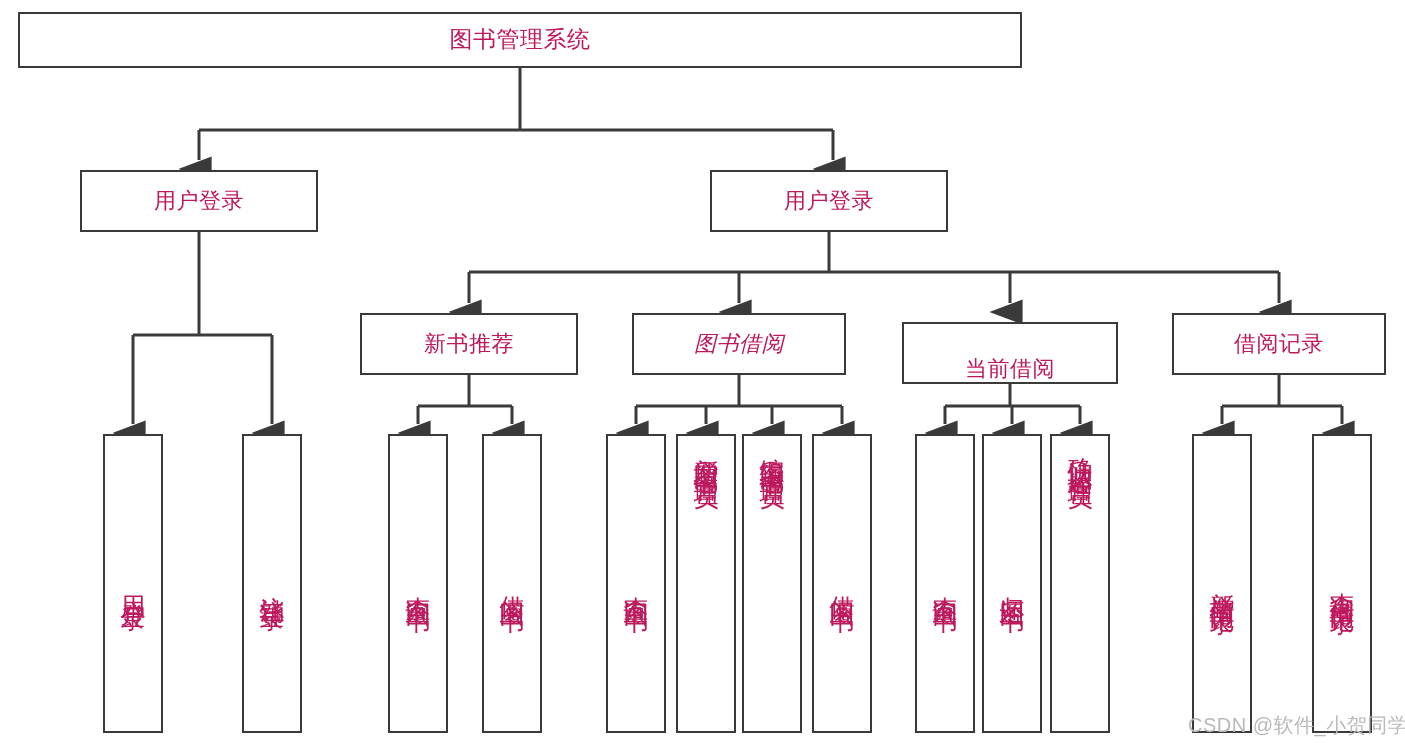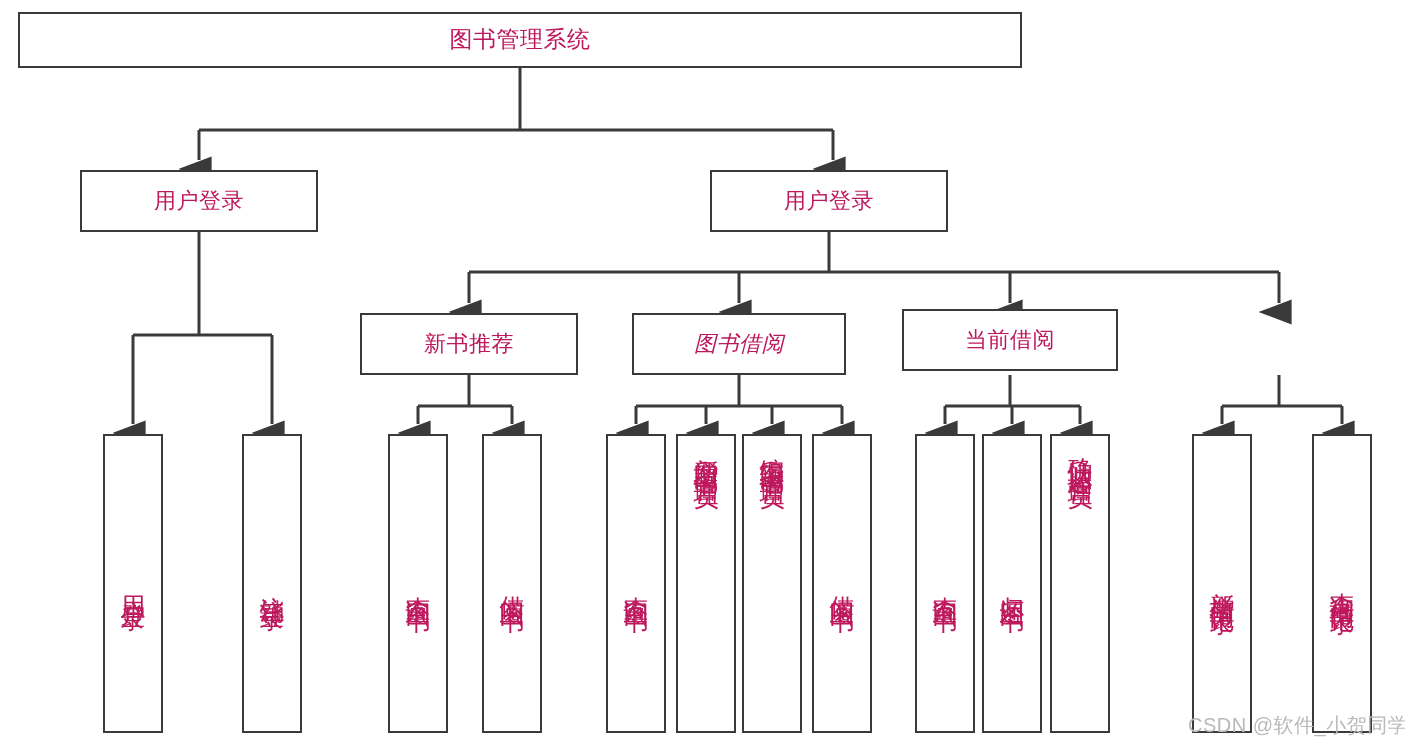--- a/index.html
+++ b/index.html
@@ -128,22 +128,25 @@
   <div class="node horiz" style="left:710px;top:170px;width:238px;height:62px;">
     <span class="lbl">用户登录</span>
   </div>
 
   <div class="node horiz" style="left:360px;top:313px;width:218px;height:62px;">
     <span class="lbl">新书推荐</span>
   </div>
   <div class="node horiz" style="left:632px;top:313px;width:214px;height:62px;font-style:italic;">
     <span class="lbl">图书借阅</span>
   </div>
-  <div class="node horiz" style="left:902px;top:309px;width:216px;height:62px;">
+  <div class="node horiz" style="left:902px;top:322px;width:216px;height:62px;align-items:flex-end;">
     <span class="lbl">当前借阅</span>
+  </div>
+  <div class="node horiz" style="left:1172px;top:313px;width:214px;height:62px;">
+    <span class="lbl">借阅记录</span>
   </div>
 
   <div class="node vert mid" style="left:103px;top:434px;width:60px;height:299px;">
     <span class="lbl">用户登录</span>
   </div>
   <div class="node vert mid" style="left:242px;top:434px;width:60px;height:299px;">
     <span class="lbl">注销登录</span>
   </div>
   <div class="node vert mid" style="left:388px;top:434px;width:60px;height:299px;">
     <span class="lbl">查询图书</span>

